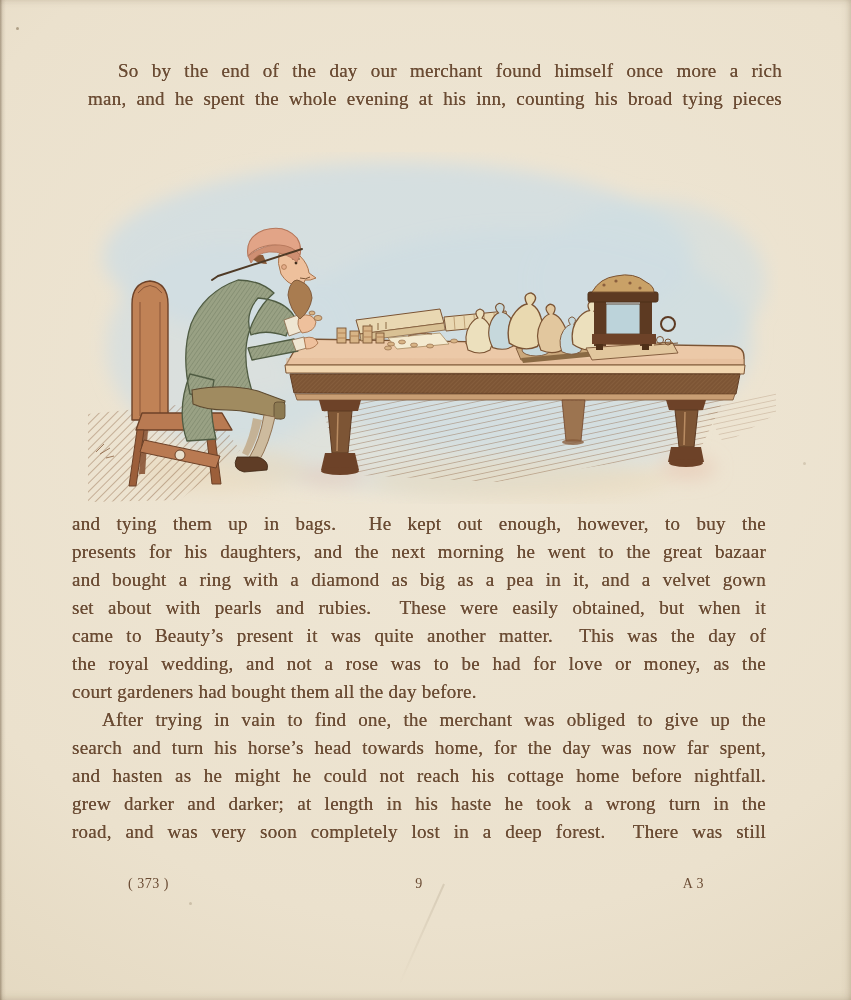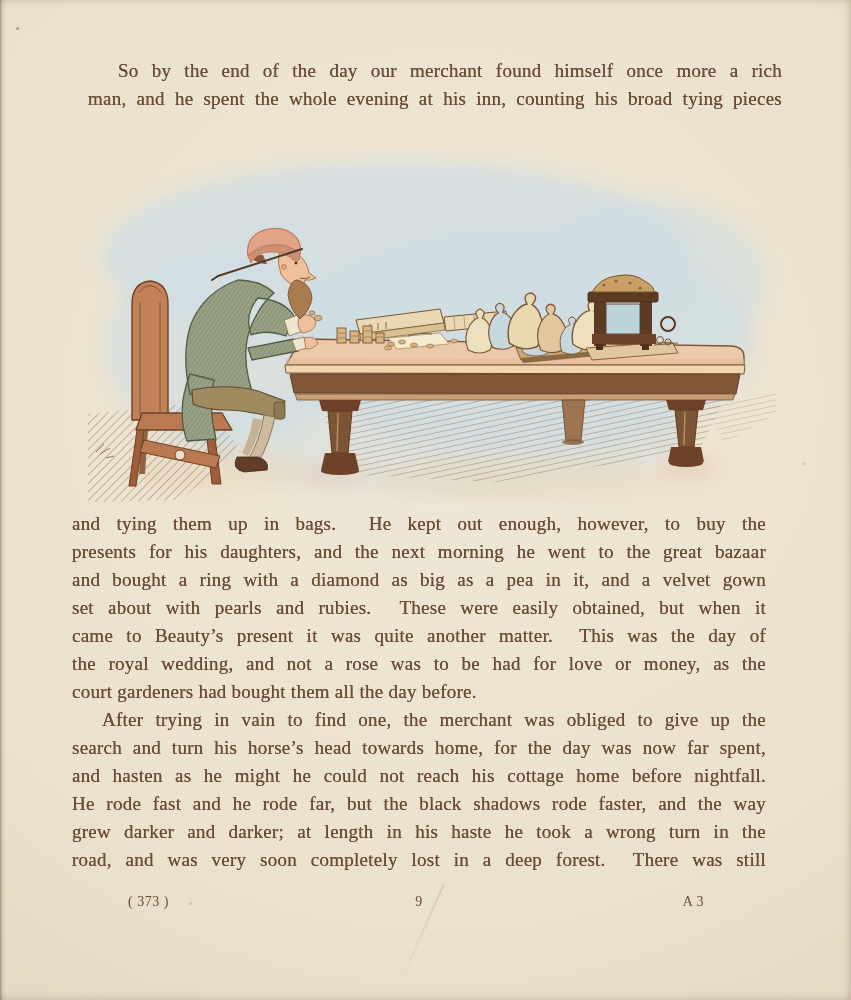--- a/index.html
+++ b/index.html
@@ -17,21 +17,21 @@
   .page::before{content:""; position:absolute; left:0; top:0; bottom:0; width:6px;
     background:linear-gradient(90deg, rgba(82,60,36,.4), rgba(82,60,36,.08) 45%, transparent);}
   .text-block{position:absolute; left:72px; width:694px; font-size:19px; line-height:28px;
     letter-spacing:.25px; text-shadow:0 0 .4px currentColor;}
   .block-top{top:57px;margin-left:16px;}
   .block-lower{top:510px;}
   .line{white-space:pre-wrap; text-align:justify; text-align-last:justify;}
   .line.indent{text-indent:30px;}
   .line.para-end{text-align-last:left;}
   .folio{position:absolute; left:72px; width:694px; top:876px; height:18px;
-    font-size:14px; letter-spacing:.5px;margin-top:18px;}
+    font-size:14px; letter-spacing:.5px;}
   .folio-left{position:absolute; left:56px;}
   .folio-center{position:absolute; left:0; right:0; text-align:center;}
   .folio-right{position:absolute; right:62px;text-align:center;}
   figure.illustration{position:absolute; left:88px; top:152px; width:690px; height:352px; margin:0;}
   .speck{position:absolute; width:3px; height:3px; border-radius:50%;
     background:rgba(105,82,52,.45);}
   .crease{position:absolute; left:443px; top:884px; width:2px; height:110px;
     transform:rotate(24deg); transform-origin:top center;
     background:linear-gradient(rgba(110,90,60,.16), transparent);}
 </style>
@@ -231,21 +231,20 @@
         <div class="line">and bought a ring with a diamond as big as a pea in it, and a velvet gown</div>
         <div class="line">set about with pearls and rubies.  These were easily obtained, but when it</div>
         <div class="line">came to Beauty’s present it was quite another matter.  This was the day of</div>
         <div class="line">the royal wedding, and not a rose was to be had for love or money, as the</div>
         <div class="line para-end">court gardeners had bought them all the day before.</div>
       </div>
     <div>
         <div class="line indent">After trying in vain to find one, the merchant was obliged to give up the</div>
         <div class="line">search and turn his horse’s head towards home, for the day was now far spent,</div>
         <div class="line">and hasten as he might he could not reach his cottage home before nightfall.</div>
-        <div class="line">He rode fast and he rode far, but the black shadows rode faster, and the way</div>
         <div class="line">grew darker and darker; at length in his haste he took a wrong turn in the</div>
         <div class="line">road, and was very soon completely lost in a deep forest.  There was still</div>
       </div>
   </div>
 
   <div class="folio">
     <span class="folio-left">( 373 )</span>
     <span class="folio-center">9</span>
     <span class="folio-right">A 3</span>
   </div>

